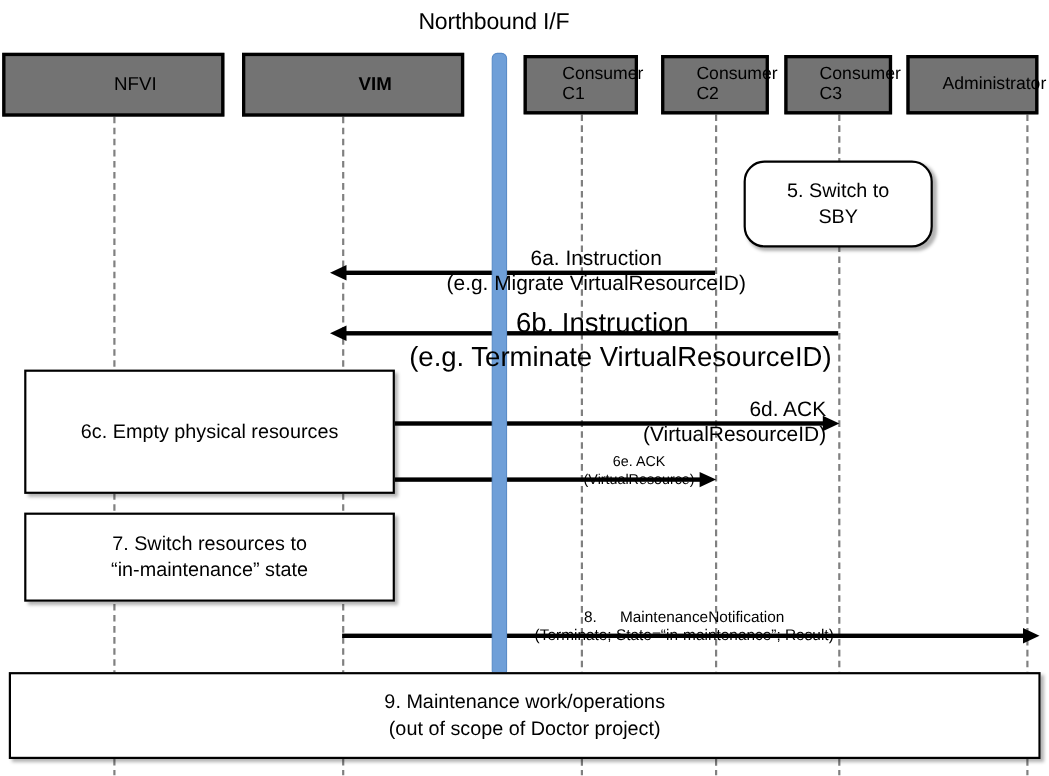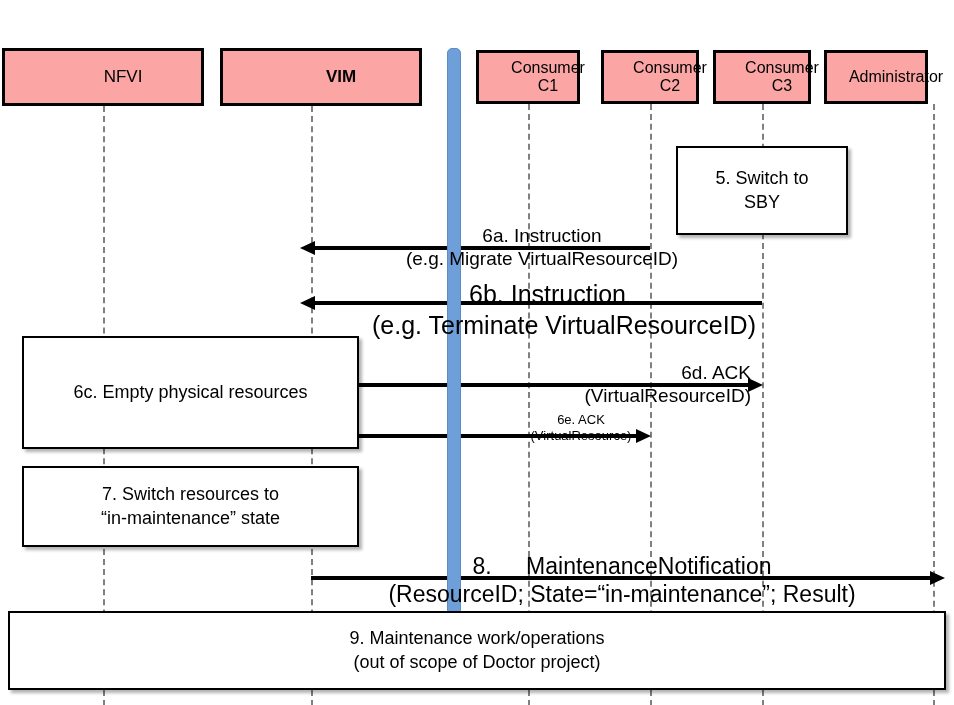--- a/index.html
+++ b/index.html
@@ -33,25 +33,24 @@
   .diagram-title .t-inner {
     display: inline-block;
     transform: translateX(-28px);
   }
 
   
   .actor-box {
     position: absolute;
     box-sizing: border-box;
     border: 3px solid #000000;
-    background: #fca5a5;
+    background: #737373;
     display: flex;
     align-items: center;
     justify-content: center;
-    text-align: center;
     line-height: 1.12;
     z-index: 6;
     padding-left: 40px;
   }
   .actor-box .lbl { display: block; }
 
   
   .lifeline {
     position: absolute;
     width: 0;
@@ -119,20 +118,23 @@
     background: transparent;
     line-height: 1.22;
   }
   .msg-label .ln { display: block; }
 </style>
 </head>
 <body>
 
 <div id="canvas">
 
+  <div class="diagram-title">
+    <span class="t-inner">Northbound I/F</span>
+  </div>
 
   <div class="lifeline" style="left:103px; top:106px; height:600px;"></div>
   <div class="lifeline" style="left:311px; top:106px; height:600px;"></div>
   <div class="lifeline" style="left:528px; top:104px; height:602px;"></div>
   <div class="lifeline" style="left:650px; top:104px; height:602px;"></div>
   <div class="lifeline" style="left:762px; top:104px; height:602px;"></div>
   <div class="lifeline" style="left:933px; top:104px; height:602px;"></div>
 
   <div class="nb-bar" style="left:447px; top:48px; width:14px; height:567px;"></div>
 
@@ -162,27 +164,27 @@
     </span>
   </div>
 
   <div class="actor-box" style="left:713px; top:50px; width:98px; height:54px; font-size:16px;">
     <span>
       <span class="lbl">Consumer</span>
       <span class="lbl">C3</span>
     </span>
   </div>
 
-  <div class="actor-box" style="left:824px; top:50px; width:104px; height:54px; font-size:16px;">
+  <div class="actor-box" style="left:824px; top:50px; width:120px; height:54px; font-size:16px;">
     <span>
       <span class="lbl">Administrator</span>
     </span>
   </div>
 
-  <div class="note-box" style="left:676px; top:146px; width:172px; height:89px; font-size:18px;">
+  <div class="note-box" style="left:676px; top:146px; width:172px; height:79px; font-size:18px;border-radius:19px;">
     <span class="ln">5. Switch to</span>
     <span class="ln">SBY</span>
   </div>
 
   <div class="note-box" style="left:22px; top:316px; width:337px; height:113px; font-size:18px;margin-top:20px;">
     <span class="ln">6c. Empty physical resources</span>
   </div>
 
   <div class="note-box" style="left:22px; top:466px; width:337px; height:81px; font-size:18px;">
     <span class="ln">7. Switch resources to</span>
@@ -212,18 +214,18 @@
     <span class="ln">(VirtualResourceID)</span>
   </div>
 
   <div class="msg-arrow to-right" style="left:311px; top:434px; width:327px;"></div>
   <div class="msg-label" style="left:411px; top:412px; width:340px; text-align:center; font-size:13px;">
     <span class="ln">6e. ACK</span>
     <span class="ln">(VirtualResource)</span>
   </div>
 
   <div class="msg-arrow to-right" style="left:311px; top:576px; width:621px;"></div>
-  <div class="msg-label" style="left:312px; top:552px; width:620px; text-align:center; font-size:23px;">
+  <div class="msg-label" style="left:312px; top:552px; width:620px; text-align:center; font-size:14px;">
     <span class="ln">8.  MaintenanceNotification</span>
-    <span class="ln">(ResourceID; State=“in-maintenance”; Result)</span>
+    <span class="ln">(Terminate; State=“in-maintenance”; Result)</span>
   </div>
 
 </div>
 
 </body></html>

